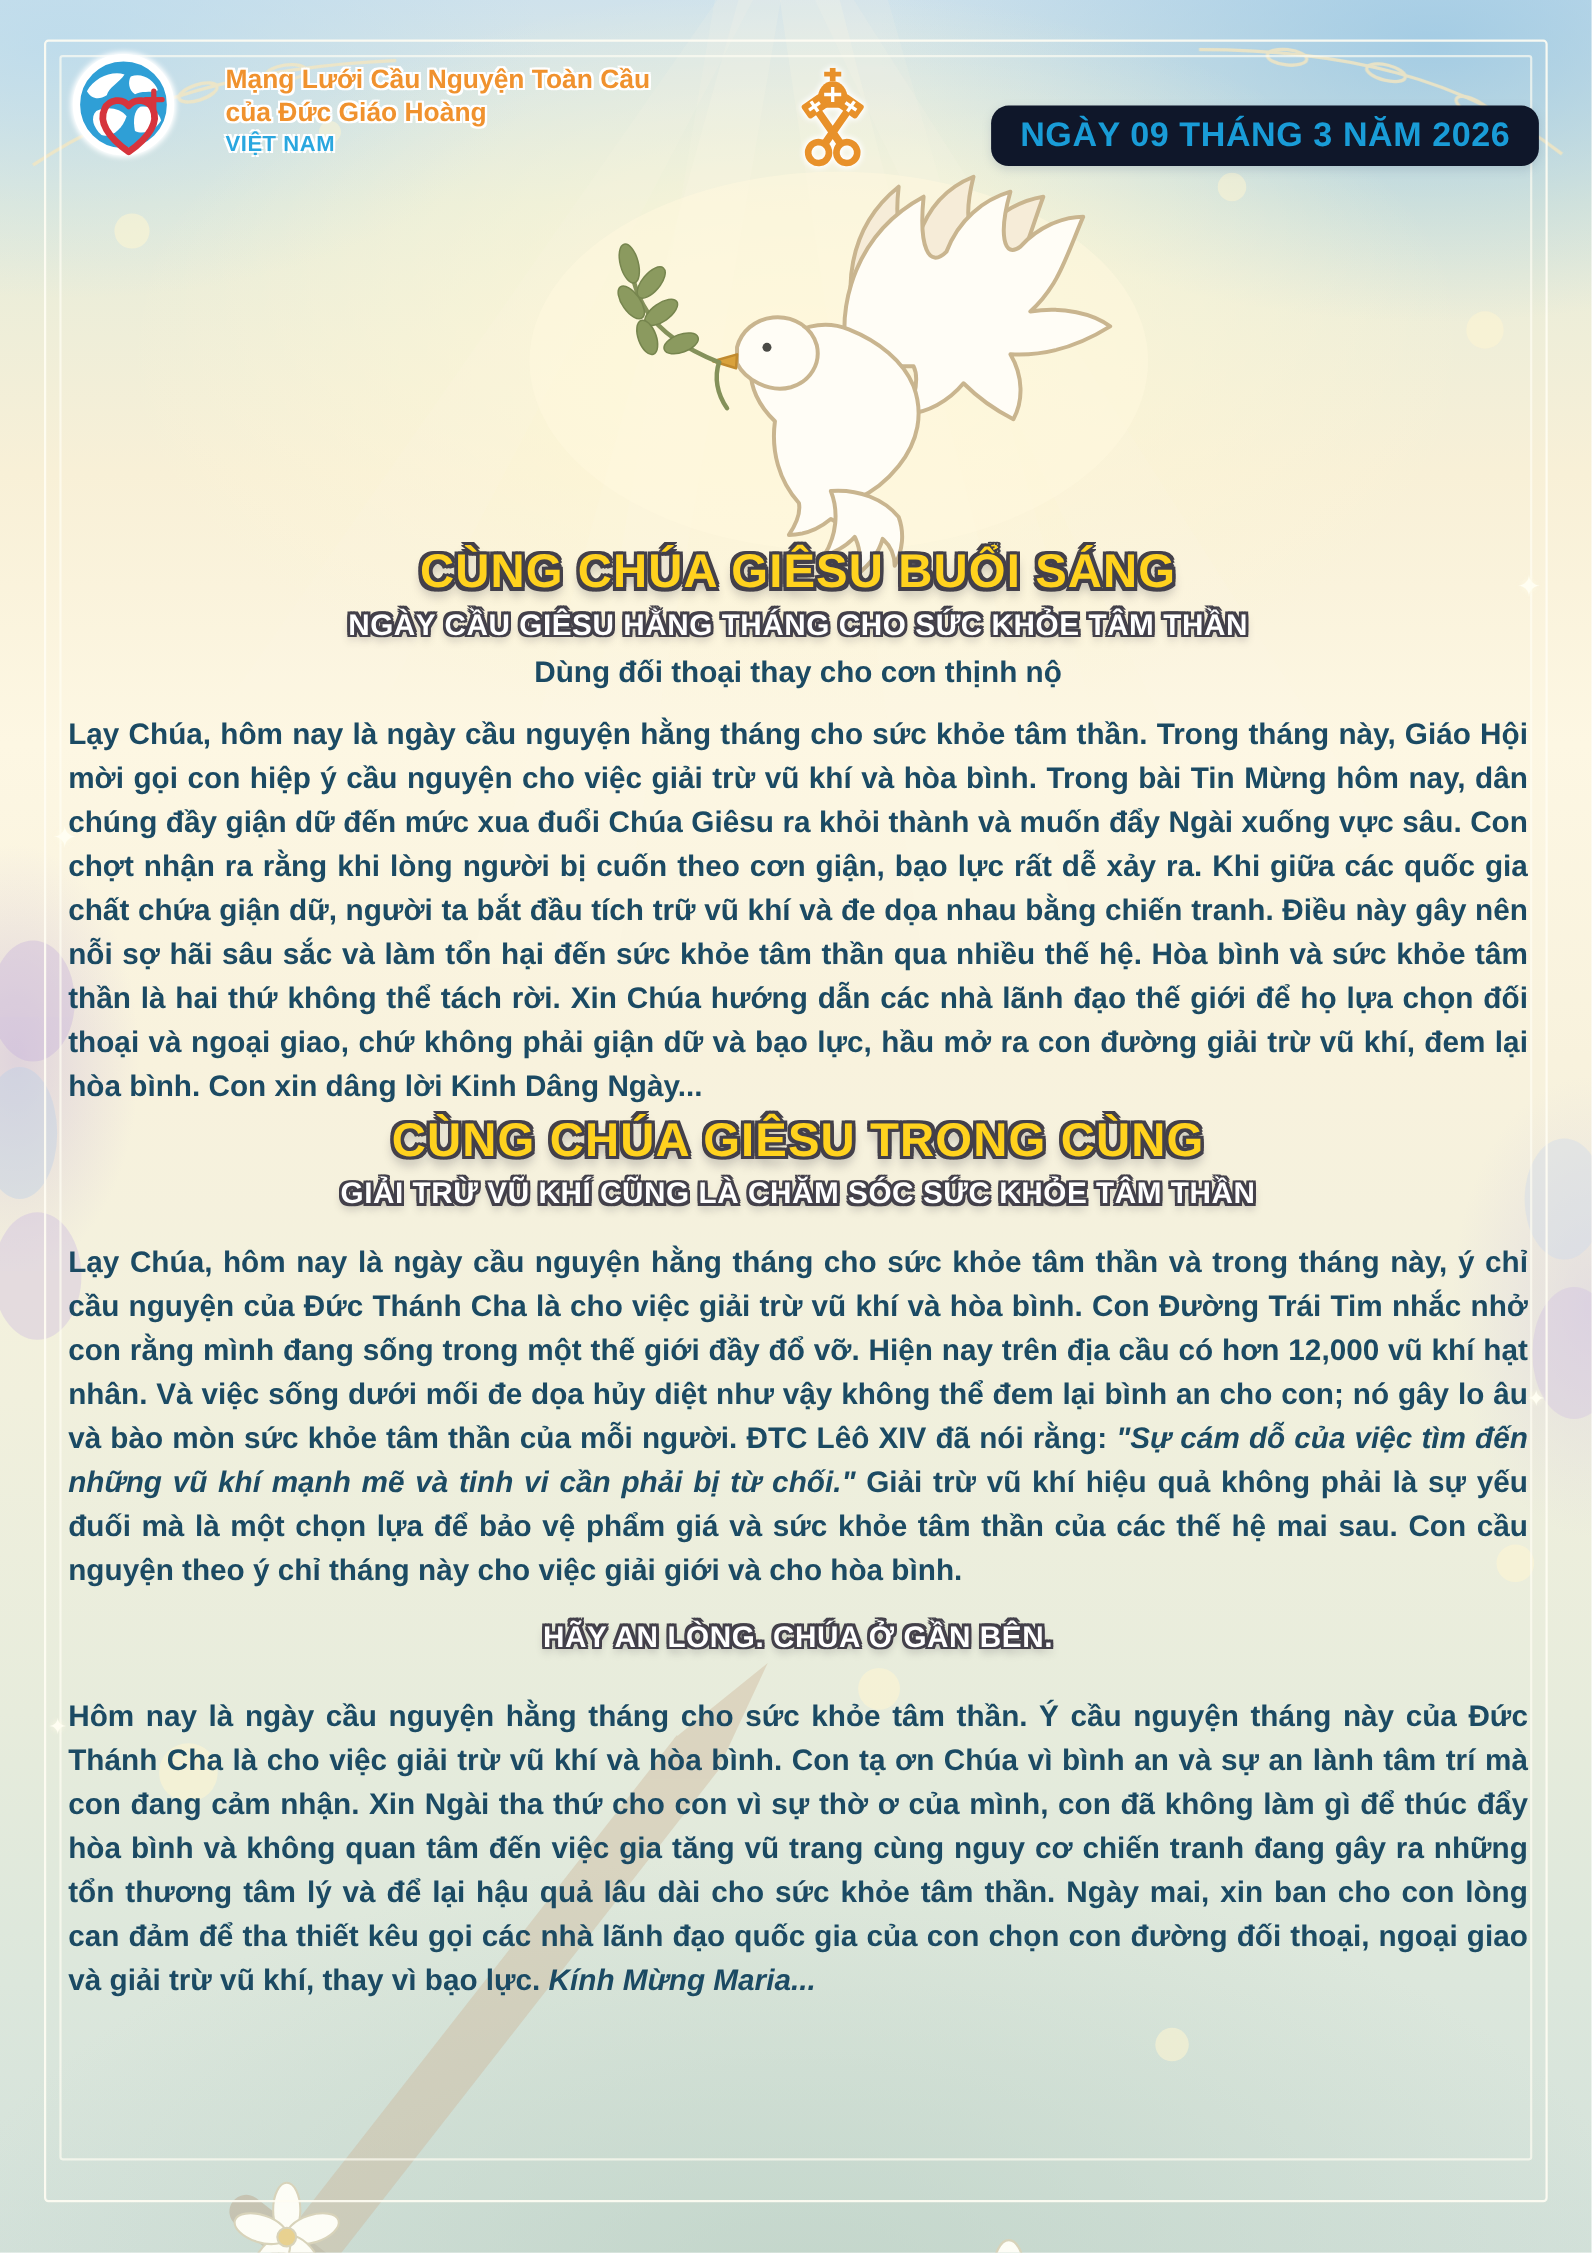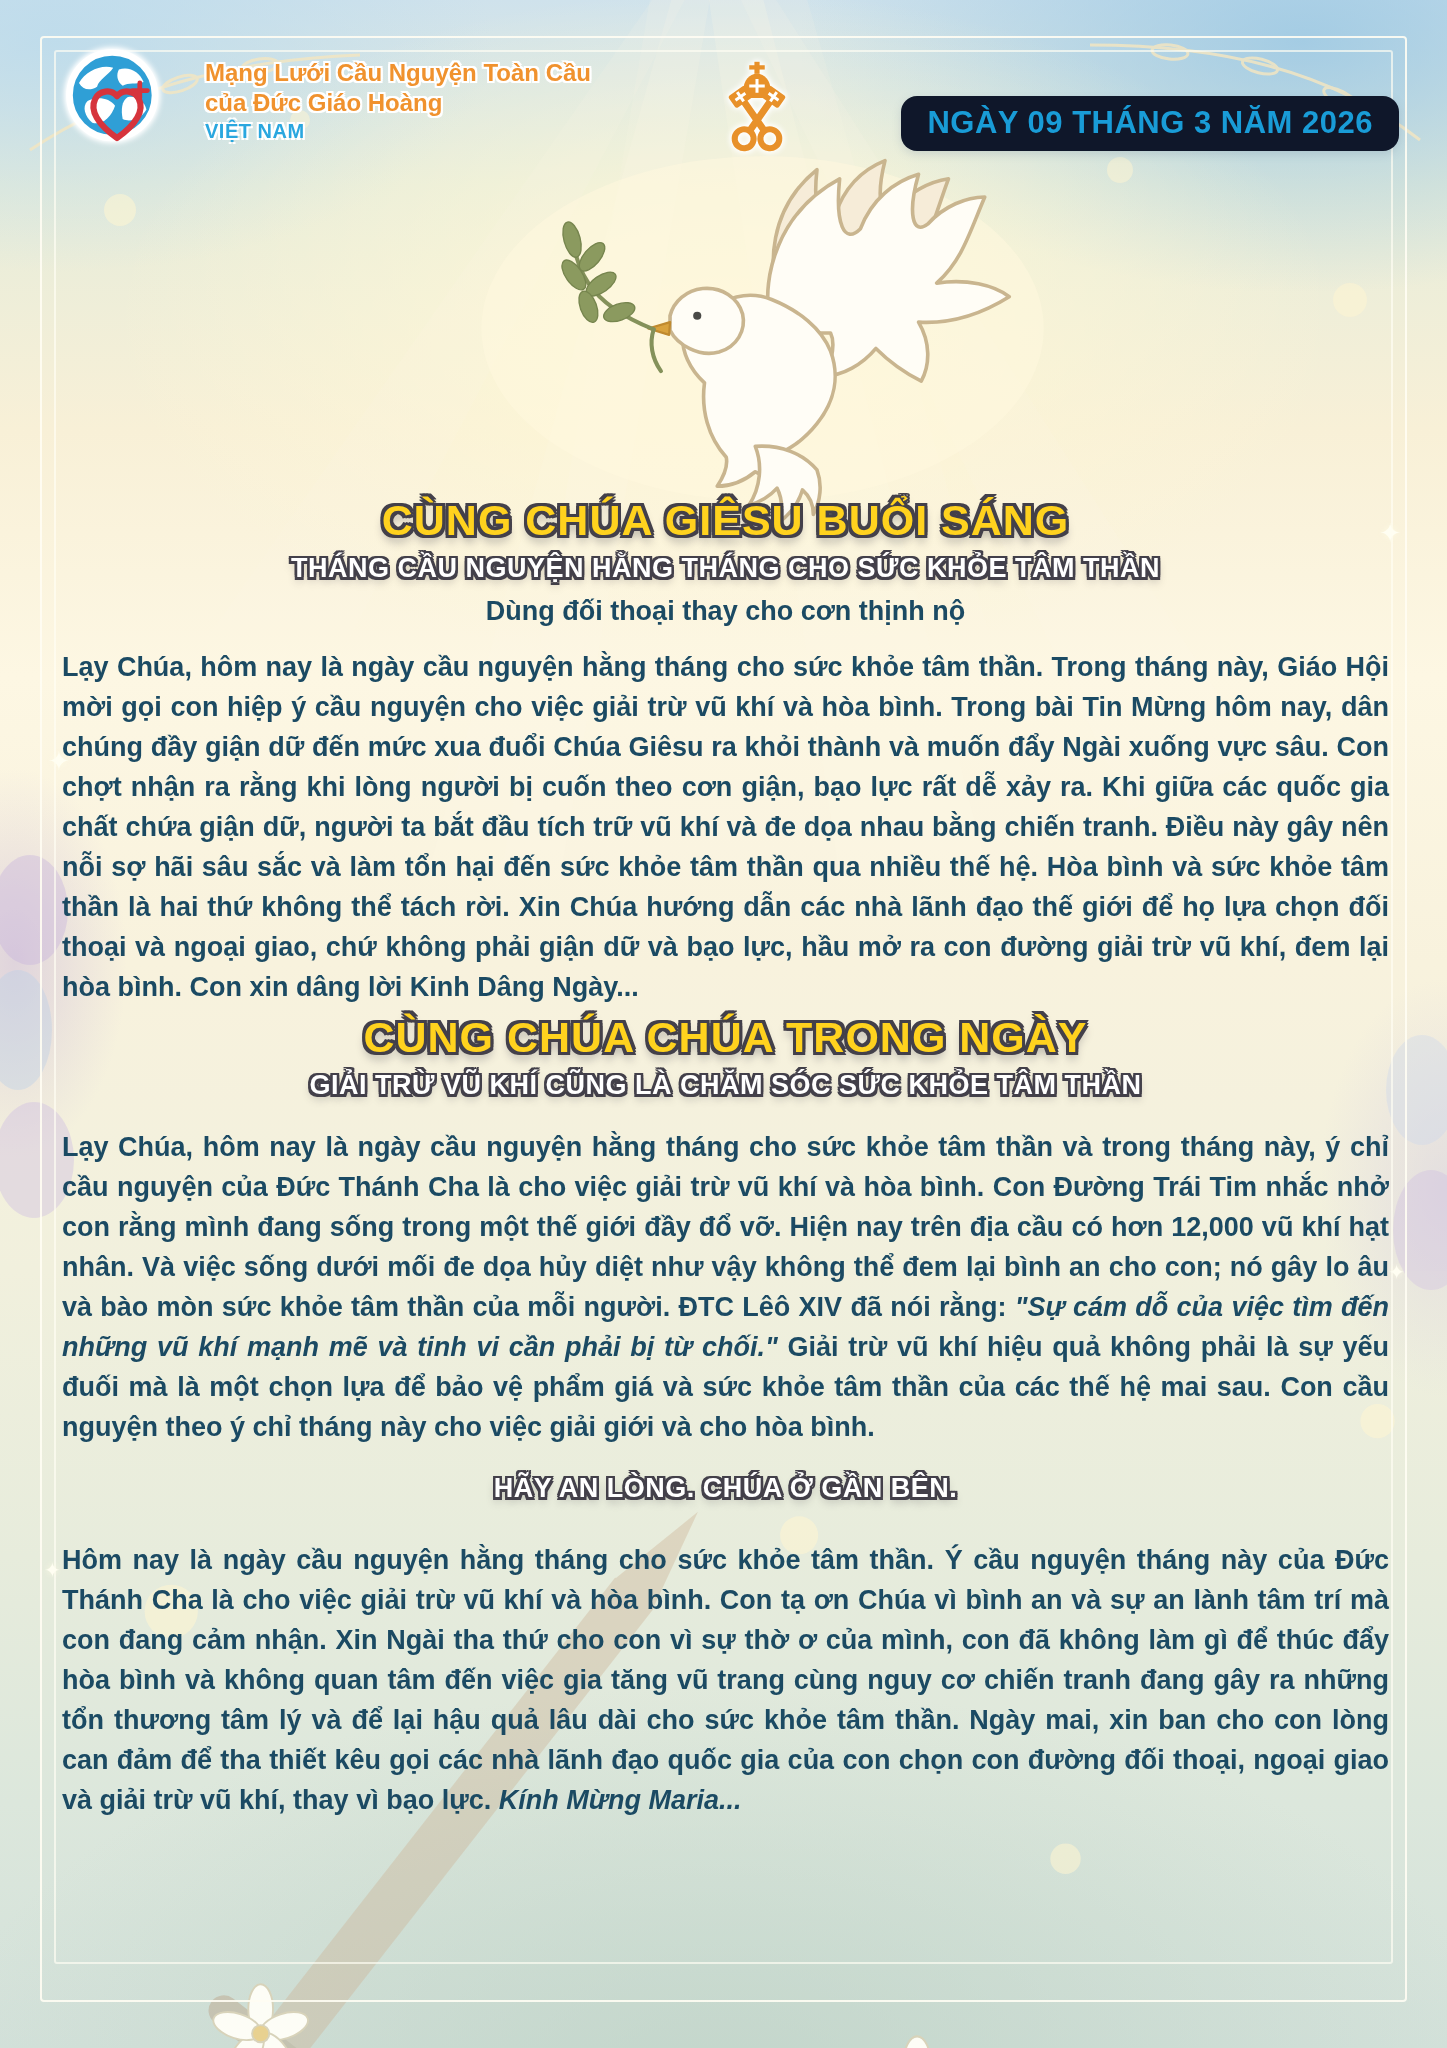--- a/index.html
+++ b/index.html
@@ -290,27 +290,27 @@
       <ellipse cx="182" cy="161" rx="9" ry="19" transform="rotate(55 182 161)"></ellipse>
       <ellipse cx="168" cy="186" rx="9" ry="18" transform="rotate(-20 168 186)"></ellipse>
       <ellipse cx="202" cy="192" rx="9" ry="18" transform="rotate(70 202 192)"></ellipse>
     </g>
   </svg>
 
   <main class="sections">
 
     <section class="sec-morning">
       <h1 class="title">CÙNG CHÚA GIÊSU BUỔI SÁNG</h1>
-      <h2 class="subtitle">THÁNG CẦU NGUYỆN HẰNG THÁNG CHO SỨC KHỎE TÂM THẦN</h2>
+      <h2 class="subtitle">NGÀY CẦU GIÊSU HẰNG THÁNG CHO SỨC KHỎE TÂM THẦN</h2>
       <p class="lead">Dùng đối thoại thay cho cơn thịnh nộ</p>
       <p class="body-p">Lạy Chúa, hôm nay là ngày cầu nguyện hằng tháng cho sức khỏe tâm thần. Trong tháng này, Giáo Hội mời gọi con hiệp ý cầu nguyện cho việc giải trừ vũ khí và hòa bình. Trong bài Tin Mừng hôm nay, dân chúng đầy giận dữ đến mức xua đuổi Chúa Giêsu ra khỏi thành và muốn đẩy Ngài xuống vực sâu. Con chợt nhận ra rằng khi lòng người bị cuốn theo cơn giận, bạo lực rất dễ xảy ra. Khi giữa các quốc gia chất chứa giận dữ, người ta bắt đầu tích trữ vũ khí và đe dọa nhau bằng chiến tranh. Điều này gây nên nỗi sợ hãi sâu sắc và làm tổn hại đến sức khỏe tâm thần qua nhiều thế hệ. Hòa bình và sức khỏe tâm thần là hai thứ không thể tách rời. Xin Chúa hướng dẫn các nhà lãnh đạo thế giới để họ lựa chọn đối thoại và ngoại giao, chứ không phải giận dữ và bạo lực, hầu mở ra con đường giải trừ vũ khí, đem lại hòa bình. Con xin dâng lời Kinh Dâng Ngày...</p>
     </section>
 
     <section class="sec-midday">
-      <h1 class="title">CÙNG CHÚA CHÚA TRONG NGÀY</h1>
+      <h1 class="title">CÙNG CHÚA GIÊSU TRONG CÙNG</h1>
       <h2 class="subtitle">GIẢI TRỪ VŨ KHÍ CŨNG LÀ CHĂM SÓC SỨC KHỎE TÂM THẦN</h2>
       <p class="body-p"><span>Lạy Chúa, hôm nay là ngày cầu nguyện hằng tháng cho sức khỏe tâm thần và trong tháng này, ý chỉ cầu nguyện của Đức Thánh Cha là cho việc giải trừ vũ khí và hòa bình. Con Đường Trái Tim nhắc nhở con rằng mình đang sống trong một thế giới đầy đổ vỡ. Hiện nay trên địa cầu có hơn 12,000 vũ khí hạt nhân. Và việc sống dưới mối đe dọa hủy diệt như vậy không thể đem lại bình an cho con; nó gây lo âu và bào mòn sức khỏe tâm thần của mỗi người. ĐTC Lêô XIV đã nói rằng: </span><span class="q-italic">"Sự cám dỗ của việc tìm đến những vũ khí mạnh mẽ và tinh vi cần phải bị từ chối."</span><span> Giải trừ vũ khí hiệu quả không phải là sự yếu đuối mà là một chọn lựa để bảo vệ phẩm giá và sức khỏe tâm thần của các thế hệ mai sau. Con cầu nguyện theo ý chỉ tháng này cho việc giải giới và cho hòa bình.</span></p>
     </section>
 
     <section class="sec-evening">
       <h2 class="subtitle">HÃY AN LÒNG. CHÚA Ở GẦN BÊN.</h2>
       <p class="body-p"><span>Hôm nay là ngày cầu nguyện hằng tháng cho sức khỏe tâm thần. Ý cầu nguyện tháng này của Đức Thánh Cha là cho việc giải trừ vũ khí và hòa bình. Con tạ ơn Chúa vì bình an và sự an lành tâm trí mà con đang cảm nhận. Xin Ngài tha thứ cho con vì sự thờ ơ của mình, con đã không làm gì để thúc đẩy hòa bình và không quan tâm đến việc gia tăng vũ trang cùng nguy cơ chiến tranh đang gây ra những tổn thương tâm lý và để lại hậu quả lâu dài cho sức khỏe tâm thần. Ngày mai, xin ban cho con lòng can đảm để tha thiết kêu gọi các nhà lãnh đạo quốc gia của con chọn con đường đối thoại, ngoại giao và giải trừ vũ khí, thay vì bạo lực. </span><span class="q-italic">Kính Mừng Maria...</span></p>
     </section>
 
   </main>

